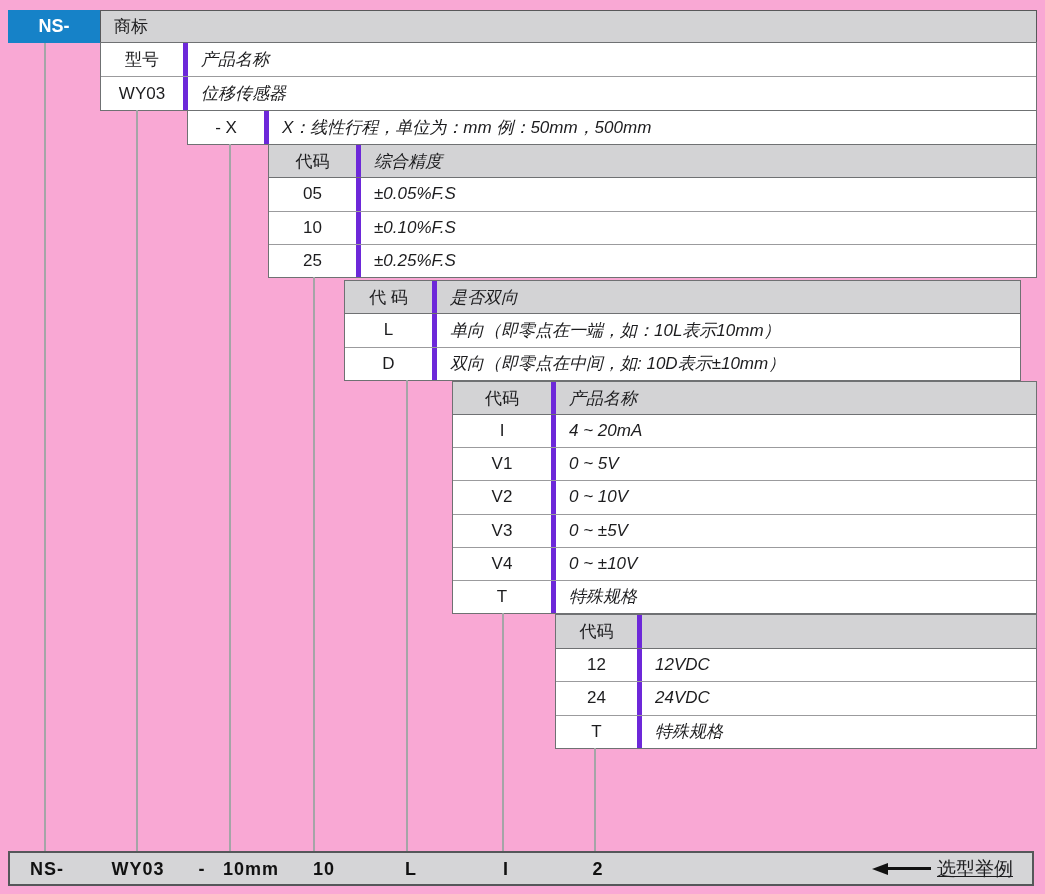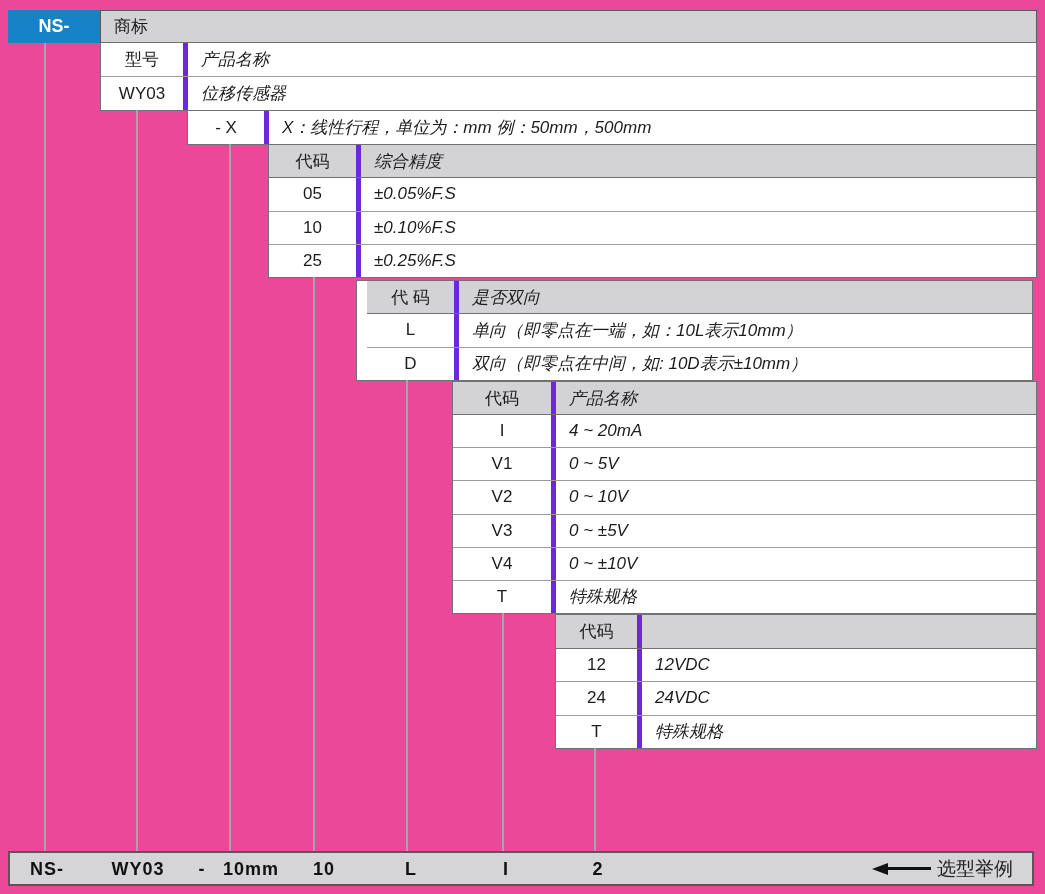--- a/index.html
+++ b/index.html
@@ -1,19 +1,19 @@
 <!DOCTYPE html>
 <html><head>
 <meta charset="utf-8">
 <style>
   html,body{margin:0;padding:0;background:#ffffff;}
   .page{
     position:relative;
     width:1045px;height:894px;
-    background:#ec4899;
+    background:#f9a8d4;
     font-family:"Liberation Sans","DejaVu Sans",sans-serif;
     color:#1c1c1e;
     font-size:17px;
     overflow:hidden;
   }
   
   .ns-box{
     position:absolute;left:8px;top:10px;width:92px;height:33px;
     background:#1682c8;color:#ffffff;font-weight:bold;font-size:18px;
     display:flex;align-items:center;justify-content:center;
@@ -33,40 +33,40 @@
   .tbl .row.hdr{background:#d3d3d5;border-bottom:1px solid #6f7173;}
   .c{display:flex;align-items:center;box-sizing:border-box;}
   .c.code{justify-content:center;border-right:5px solid #6d28d9;flex:none;}
   .c.desc{flex:1;padding-left:13px;font-style:italic;}
   .tbl.model{left:100px;top:42px;width:937px;height:69px;}
   .tbl.model .code{width:87px;}
   .tbl.stroke{left:187px;top:110px;width:850px;height:35px;}
   .tbl.stroke .code{width:81px;}
   .tbl.accuracy{left:268px;top:144px;width:769px;height:134px;}
   .tbl.accuracy .code{width:92px;}
-  .tbl.direction{left:356px;top:280px;width:677px;height:101px;padding-left:10px;}
+  .tbl.direction{left:344px;top:280px;width:677px;height:101px;}
   .tbl.direction .code{width:92px;}
   .tbl.output{left:452px;top:381px;width:585px;height:233px;}
   .tbl.output .code{width:103px;}
   .tbl.voltage{left:555px;top:614px;width:482px;height:135px;}
   .tbl.voltage .code{width:86px;}
   
   .vline{position:absolute;width:2px;background:#a5a5a7;}
   
   .example-bar{
     position:absolute;left:8px;top:851px;width:1026px;height:35px;
     background:#d5d5d7;border:2px solid #55575a;box-sizing:border-box;
   }
   .example-bar .item{
     position:absolute;top:50%;transform:translate(-50%,-50%);
     font-weight:bold;font-size:18px;color:#111;white-space:nowrap;letter-spacing:1px;
   }
   .arrow{
     position:absolute;left:862px;top:0;height:100%;
-    display:flex;align-items:center;
+    display:flex;align-items:center;text-decoration:underline;
   }
   .arrow-head{
     width:0;height:0;
     border-right:16px solid #111;
     border-top:6px solid transparent;
     border-bottom:6px solid transparent;
   }
   .arrow-line{width:43px;height:3px;background:#111;}
   .arrow-label{margin-left:6px;font-size:19px;color:#1c1c1e;white-space:nowrap;}
 </style>

